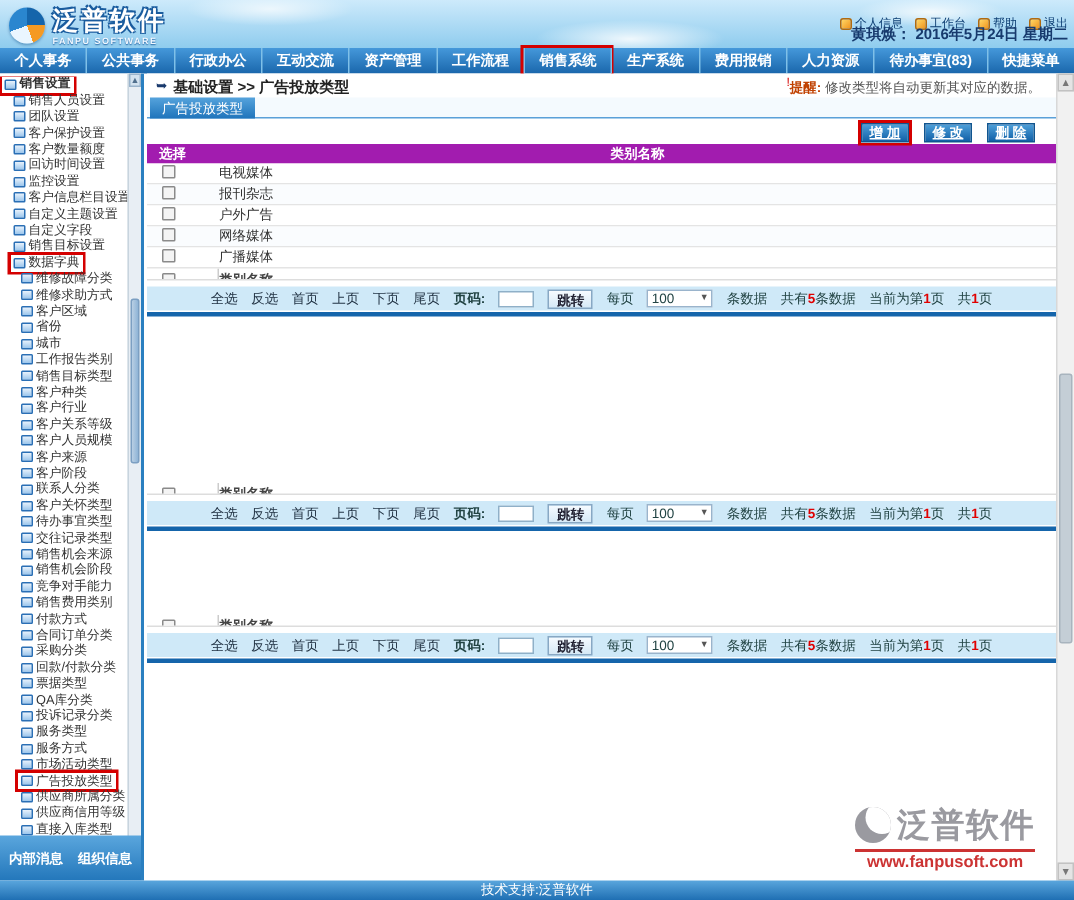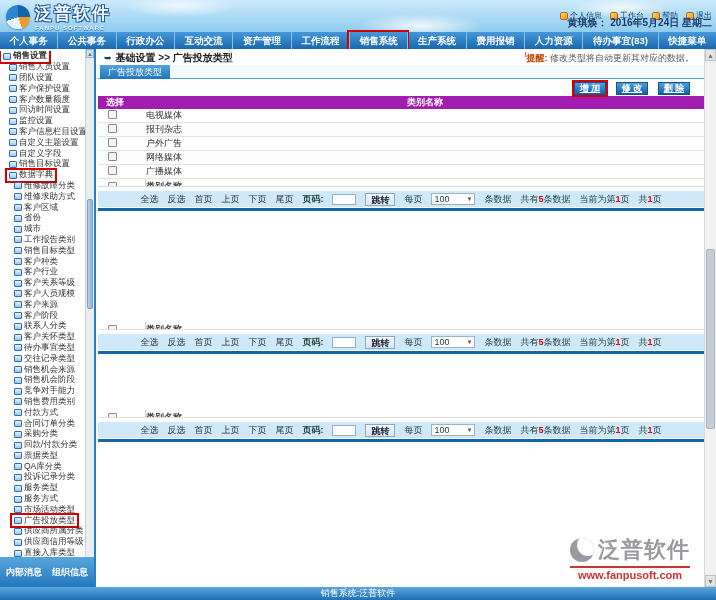--- a/index.html
+++ b/index.html
@@ -525,14 +525,14 @@
       <div class="wm-url">www.fanpusoft.com</div>
     </div>
   </main>
 
   <div class="main-scrollbar">
     <div class="marrow up">▲</div>
     <div class="mthumb"></div>
     <div class="marrow dn">▼</div>
   </div>
 
-  <footer class="footer">销售系统:泛普软件</footer>
+  <footer class="footer">技术支持:泛普软件</footer>
 </div>
 
 </body></html>

